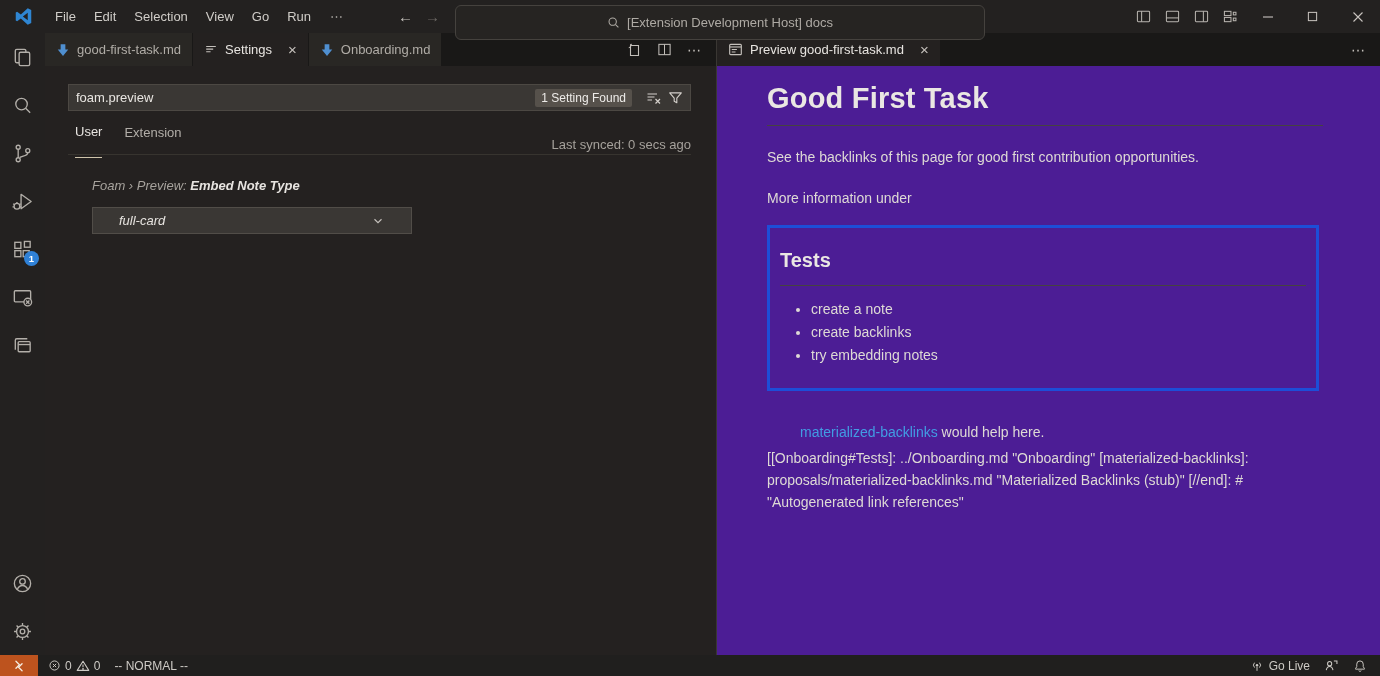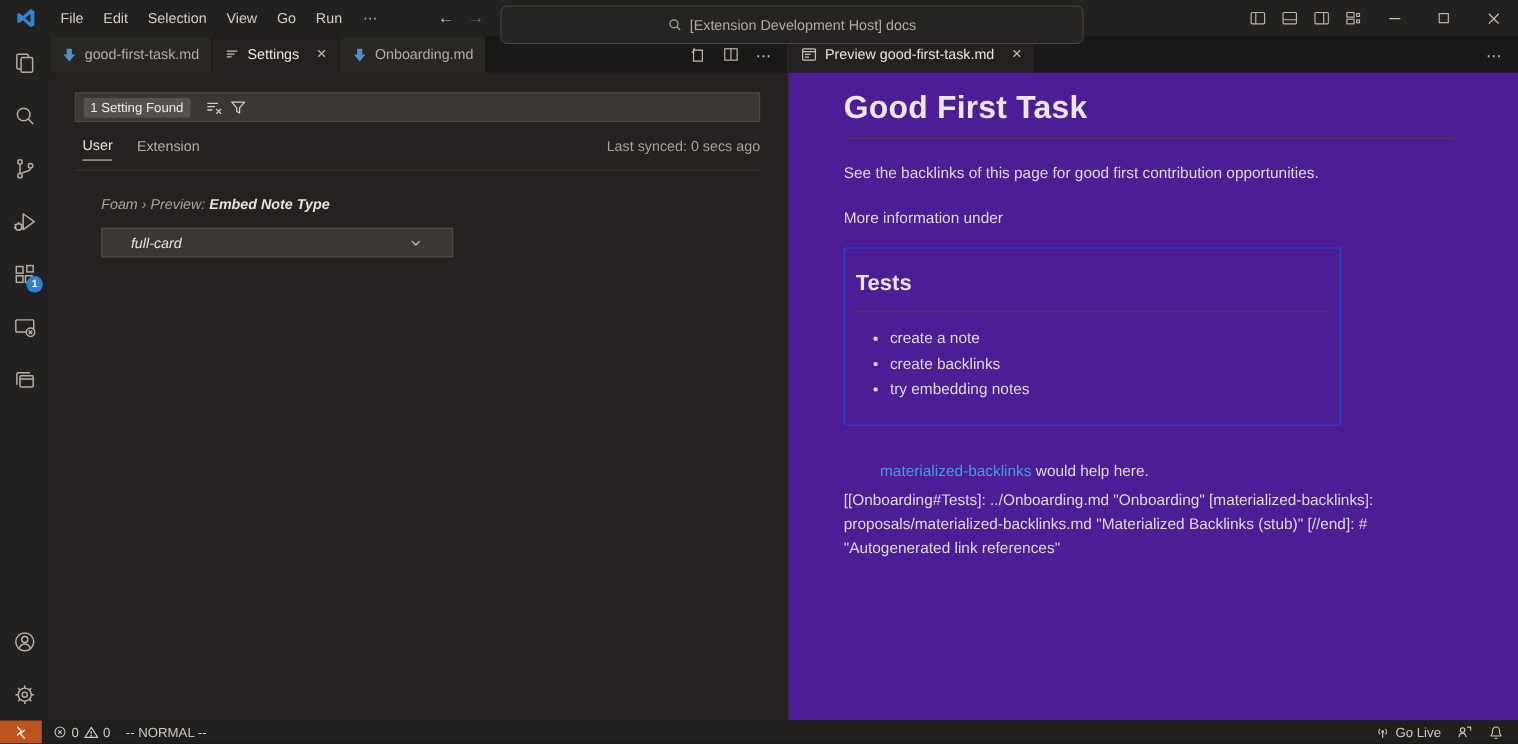--- a/index.html
+++ b/index.html
@@ -44,37 +44,37 @@
   .strip-actions{margin-left:auto;display:flex;align-items:center;gap:15px;padding-right:14px;color:#c2beb9;}
   .ellipsis{font-size:14px;letter-spacing:1px;color:#c2beb9;}
 
   
   .settings-body{position:absolute;top:33px;left:0;right:0;bottom:0;background:#242120;}
   .settings-search{position:absolute;left:23px;top:18px;width:623px;height:27px;background:#3a3734;border:1px solid #4c4843;display:flex;align-items:center;padding:0 7px;}
   .settings-search input{flex:1;background:transparent;border:none;outline:none;color:#e9e6e2;font-size:13px;font-family:inherit;}
   .result-badge{background:#56514b;color:#edebe8;font-size:12px;padding:2px 6px;border-radius:2px;margin-right:8px;white-space:nowrap;}
   .search-icon-btn{color:#d4d0cb;margin-left:6px;display:flex;align-items:center;}
   .scope-row{position:absolute;left:30px;top:58px;right:25px;display:flex;align-items:flex-end;font-size:13px;}
-  .scope-tab{margin-right:22px;padding-bottom:6px;color:#b2aea8;}
+  .scope-tab{margin-right:22px;padding-bottom:18px;color:#b2aea8;}
   .scope-tab.active{color:#e7e4e0;border-bottom:1px solid var(--scope-underline,#cfc4ab);}
   .last-synced{margin-left:auto;color:#a5a19b;padding-bottom:6px;}
   .scope-divider{position:absolute;left:23px;right:25px;top:88px;border-bottom:1px solid #37342f;}
   .setting-item{position:absolute;left:47px;top:112px;font-style:italic;}
   .setting-title{font-size:13px;color:#a7a39d;}
   .setting-title .strong{color:#e7e4e0;font-weight:bold;}
   .setting-select{margin-top:14px;width:320px;height:27px;background:#3a3734;border:1px solid #514d48;display:flex;align-items:center;padding:0 26px;font-size:13px;color:#e7e4e0;}
   .setting-select .chev{margin-left:auto;color:#c5c1bc;}
 
   
   .preview-body{position:absolute;top:33px;left:0;right:0;bottom:0;background:#4c1d95;color:#dedad5;font-size:14px;overflow:hidden;}
   .preview-inner{padding:16px 0 0 50px;width:620px;}
   .md-h1{font-size:29px;font-weight:600;color:#eae7e3;padding-bottom:10px;border-bottom:1px solid #474340;width:556px;letter-spacing:.2px;}
   .md-p1{margin-top:23px;}
   .md-p2{margin-top:25px;}
-  .md-card{margin-top:19px;width:452px;border:1px solid #1d4ed8;padding:21px 10px 18px;}
+  .md-card{margin-top:19px;width:552px;border:3px solid #1d4ed8;padding:21px 10px 18px;}
   .md-card h2{font-size:20px;font-weight:600;color:#eae7e3;padding-bottom:13px;border-bottom:1px solid #474340;}
   .md-card ul{margin-top:15px;padding-left:31px;}
   .md-card li{margin-bottom:7px;}
   .md-link-line{margin-top:33px;}
   .md-link{color:var(--link-blue,#429ce3);cursor:pointer;margin-left:33px;}
   .md-refs{margin-top:7px;width:560px;line-height:22px;}
 
   
   .statusbar{position:absolute;left:0;right:0;bottom:0;height:21px;background:#201f1e;display:flex;align-items:center;font-size:12px;color:#cdcac5;z-index:6;}
   .remote{width:38px;height:21px;background:var(--remote-orange,#bd531e);display:flex;align-items:center;justify-content:center;color:#f6ece1;}
@@ -260,20 +260,21 @@
               <rect x="2" y="2.5" width="12" height="11"></rect>
               <path d="M8 2.5v11"></path>
             </svg>
         </span>
         <span class="ellipsis">⋯</span>
       </div>
     </div>
 
     <div class="settings-body">
       <div class="settings-search">
+        <input value="foam.preview" style="">
         <span class="result-badge">1 Setting Found</span>
         <span class="search-icon-btn">
           <svg width="16" height="16" viewBox="0 0 16 16" fill="none" stroke="currentColor" stroke-width="1.2">
               <path d="M1.5 4h9.5M1.5 7h7M1.5 10h4.5"></path>
               <path d="M9.5 9l4.5 4.5M14 9l-4.5 4.5"></path>
             </svg>
         </span>
         <span class="search-icon-btn">
           <svg width="15" height="15" viewBox="0 0 16 16" fill="none" stroke="currentColor" stroke-width="1.2" stroke-linejoin="round">
               <path d="M1.8 3h12.4l-4.8 5.6v4.9l-2.8-1.4V8.6z"></path>

